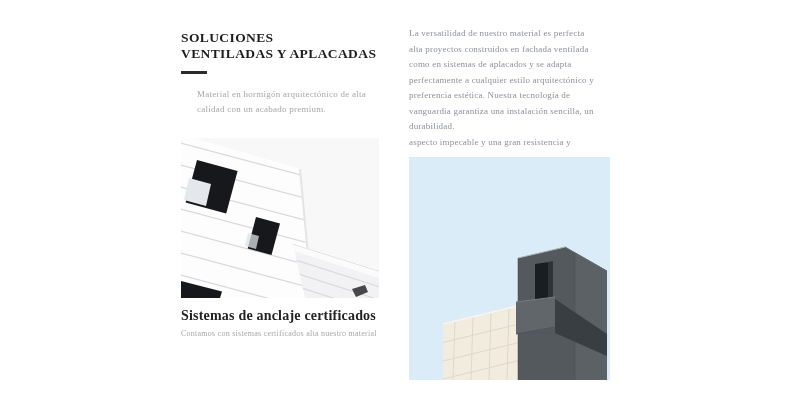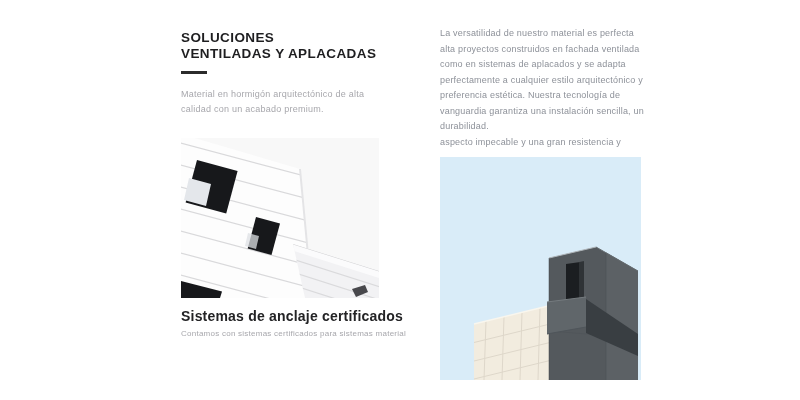--- a/index.html
+++ b/index.html
@@ -1,29 +1,29 @@
 <!DOCTYPE html>
 <html><head>
 <meta charset="utf-8">
 <style>
   html,body{margin:0;padding:0;background:#ffffff;}
   .page{
     position:relative;width:800px;height:400px;background:#ffffff;overflow:hidden;
-    font-family:Liberation Sans, sans-serif;
+    font-family:Liberation Serif, serif;
     border-radius:14px;
   }
   .left-col{position:absolute;left:181px;top:30px;width:212px;}
-  .right-col{position:absolute;left:440px;top:26px;width:212px;}
+  .right-col{position:absolute;left:409px;top:26px;width:212px;}
 
   .heading-line{
     font-size:13.5px;font-weight:bold;color:#1e1e20;letter-spacing:.4px;
     line-height:15.5px;white-space:nowrap;
   }
   .divider{width:26px;height:3px;background:#2b2b2b;margin-top:10px;}
-  .intro{margin-top:13px;}
+  .intro{margin-top:13px;margin-left:16px;}
   .intro-line{
     font-size:9px;line-height:15px;color:#a7a7ac;letter-spacing:.25px;white-space:nowrap;
   }
   .photo-left{display:block;margin-top:21px;width:198px;height:160px;}
   .caption-title{
     margin-top:10px;font-size:14px;font-weight:bold;color:#232325;
     letter-spacing:.2px;white-space:nowrap;
   }
   .caption-body{margin-top:4px;}
   .caption-line{
@@ -74,21 +74,21 @@
         <rect x="100" y="100" width="102" height="64" fill="#f2f2f4"></rect>
         <polygon points="112,106 198,133 198,140 113,113" fill="#fbfbfc"></polygon>
         <path d="M112,106 L198,133" stroke="#d2d2d4" stroke-width="1" fill="none"></path>
         <path d="M108,120 L202,150 M108,133 L202,163 M108,146 L202,176 M108,159 L202,189" stroke="#dadadc" stroke-width="1.2" fill="none"></path>
         <polygon points="171,151 184,147 187,154 175,159" fill="#48484c"></polygon>
       </g>
     </svg>
 
     <div class="caption-title">Sistemas de anclaje certificados</div>
     <div class="caption-body">
-      <div class="caption-line">Contamos con sistemas certificados para sistemas material</div>
+      <div class="caption-line">Contamos con sistemas certificados alta nuestro material</div>
     </div>
   </div>
 
   <div class="right-col">
     <div>
       <div class="para-line">La versatilidad de nuestro material es perfecta</div>
       <div class="para-line">alta proyectos construidos en fachada ventilada</div>
       <div class="para-line">como en sistemas de aplacados y se adapta</div>
       <div class="para-line">perfectamente a cualquier estilo arquitectónico y</div>
       <div class="para-line">preferencia estética. Nuestra tecnología de</div>

